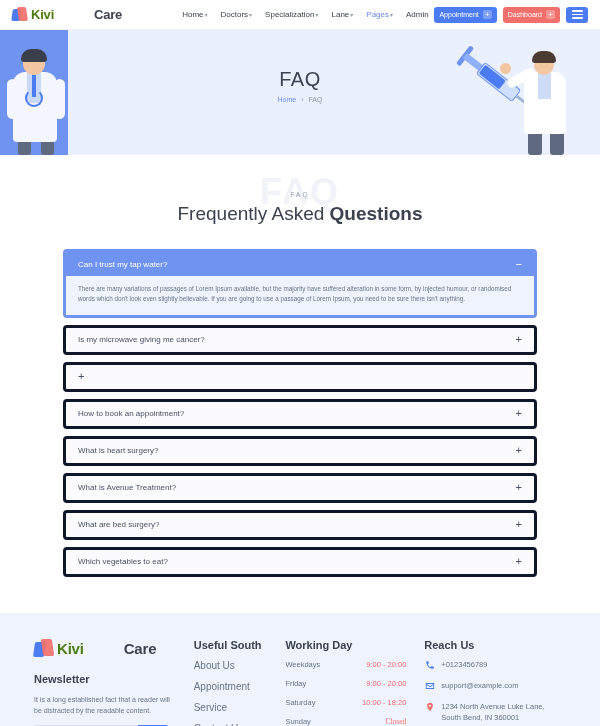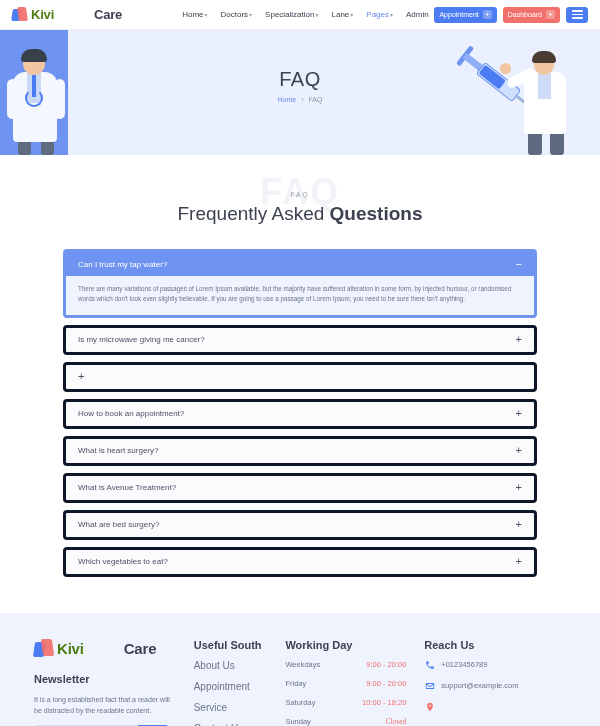--- a/index.html
+++ b/index.html
@@ -439,16 +439,17 @@
           </svg>
       </span>
       <span class="reach-text">support@example.com</span>
     </div>
     <div class="reach-row">
       <span class="reach-ico">
         <svg width="10" height="10" viewBox="0 0 24 24" fill="#f2706b">
             <path d="M12 2C8.1 2 5 5.1 5 9c0 5.2 7 13 7 13s7-7.8 7-13c0-3.9-3.1-7-7-7zm0 9.5A2.5 2.5 0 1 1 12 6.5a2.5 2.5 0 0 1 0 5z"></path>
           </svg>
       </span>
+      <span class="reach-text">1234 North Avenue Luke Lane, South Bend, IN 360001</span>
     </div>
   </div>
 
 </div>
 
 </body></html>

